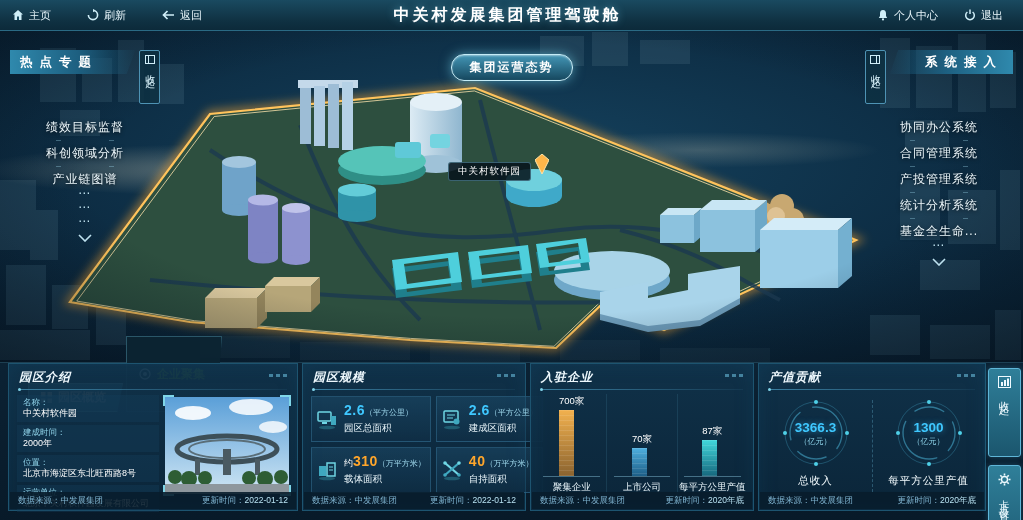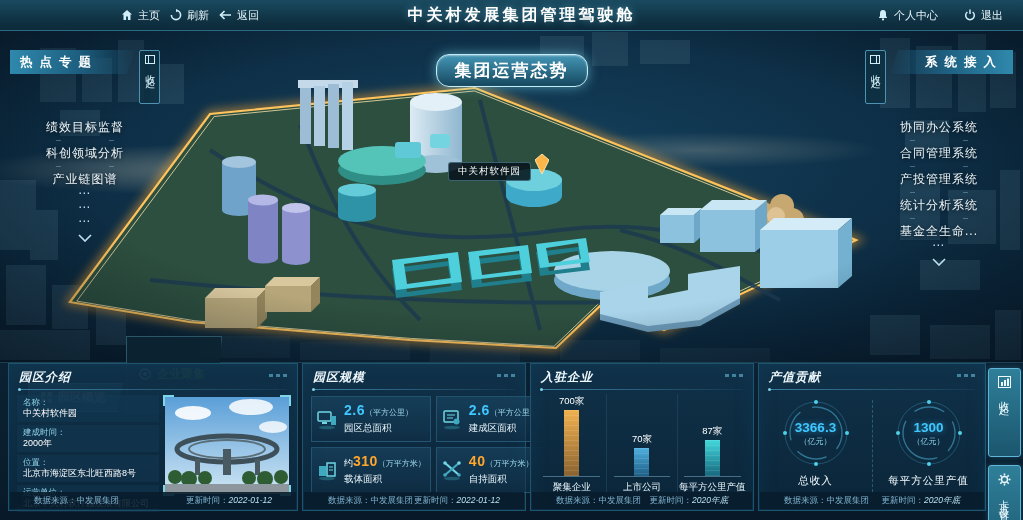--- a/index.html
+++ b/index.html
@@ -3,32 +3,32 @@
 <meta charset="utf-8">
 <style>
   html,body{margin:0;padding:0;background:#04111c;}
   body{font-family:"Liberation Sans","DejaVu Sans",sans-serif;}
   #app{position:relative;width:1023px;height:520px;overflow:hidden;background:#081a28;}
 
   
   .topbar{position:absolute;top:0;left:0;width:1023px;height:30px;
     background:linear-gradient(180deg,#1a4a60,#0f3142 70%,#0c2a3a);
     border-bottom:1px solid #2a6a84;display:flex;align-items:center;z-index:40;}
-  .topbar-left{display:flex;align-items:center;gap:10px;padding-left:40px;flex:0 0 300px;justify-content:center;}
+  .topbar-left{display:flex;align-items:center;gap:36px;padding-left:12px;flex:0 0 300px;}
   .top-item{display:flex;align-items:center;gap:5px;color:#e8f6fb;font-size:11px;cursor:pointer;}
   .top-item svg{display:block;}
   .top-title{flex:1;text-align:center;color:#ffffff;font-size:16px;font-weight:bold;letter-spacing:3px;
     text-shadow:0 0 8px rgba(120,220,250,.45);}
   .topbar-right{display:flex;align-items:center;gap:26px;justify-content:flex-end;padding-right:20px;flex:0 0 300px;}
 
   
   .scene{position:absolute;top:30px;left:0;width:1023px;height:332px;overflow:hidden;}
   .scene svg.map{position:absolute;top:0;left:0;}
   .op-pill{position:absolute;top:24px;left:50%;transform:translateX(-50%);
-    padding:4px 18px;border-radius:13px;font-size:17px;font-weight:bold;letter-spacing:2px;color:#fff;
+    padding:4px 18px;border-radius:13px;font-size:12px;font-weight:bold;letter-spacing:2px;color:#fff;
     background:linear-gradient(180deg,#4396b6,#16485f);border:1px solid #c4ecf7;
     box-shadow:0 0 12px rgba(120,220,245,.55), inset 0 1px 2px rgba(255,255,255,.45);cursor:pointer;z-index:12;}
   .park-marker{position:absolute;left:448px;top:122px;z-index:11;text-align:center;cursor:pointer;}
   .park-marker .lbl{display:inline-block;padding:2px 9px;background:rgba(7,20,28,.88);
     border:1px solid rgba(130,205,235,.4);border-radius:3px;color:#fff;font-size:9.5px;letter-spacing:1px;}
   .park-marker .pin{margin:2px auto 0;width:14px;height:20px;}
 
   
   .side-panel{position:absolute;top:20px;z-index:13;width:150px;}
   .side-panel.left{left:10px;}
@@ -62,22 +62,22 @@
   .panels{position:absolute;top:363px;left:8px;display:flex;gap:4px;z-index:31;}
   .panel{position:relative;height:146px;background:linear-gradient(180deg,rgba(16,50,74,.95),rgba(11,38,58,.95));
     border:1px solid #1d5470;box-shadow:inset 0 0 18px rgba(20,80,110,.25);}
   .p-head{padding:5px 10px 0;font-style:italic;}
   .p-title{font-size:12px;font-weight:bold;color:#eef8fd;letter-spacing:1px;}
   .p-underline{position:relative;margin-top:3px;height:1px;background:linear-gradient(90deg,#3a7ea0,rgba(58,126,160,.12));}
   .p-underline::before{content:"";position:absolute;left:-1px;top:-1px;width:3px;height:3px;background:#7fd2e8;border-radius:50%;}
   .p-deco{position:absolute;right:10px;top:10px;width:18px;height:3px;
     background:repeating-linear-gradient(90deg,#5aa6c4 0 4px,transparent 4px 7px);opacity:.7;}
   .p-foot{position:absolute;left:1px;right:1px;bottom:1px;height:17px;display:flex;justify-content:space-between;align-items:center;
-    padding:0 24px;background:rgba(8,29,44,.9);font-size:8.5px;color:#7fb3cf;}
-  .p-foot .upd b{font-weight:normal;color:#b8e2f2;font-style:italic;}
+    padding:0 8px;background:rgba(8,29,44,.9);font-size:8.5px;color:#7fb3cf;}
+  .p-foot .upd b{font-weight:normal;color:#b8e2f2;}
 
   
   .intro-body{display:flex;gap:6px;padding:5px 8px 0;}
   .fields{width:150px;}
   .field{background:rgba(22,64,92,.38);padding:2px 6px 3px;margin-bottom:3px;}
   .field .fl{font-size:8.5px;color:#8fd2e8;line-height:11px;}
   .field .fv{font-size:9px;color:#ffffff;line-height:11px;}
   .photo-wrap{position:relative;width:124px;height:97px;margin-top:2px;}
   .photo-wrap .corner{position:absolute;width:9px;height:9px;border:0 solid #7fd6e8;}
   .corner.tl{left:-2px;top:-2px;border-left-width:2px;border-top-width:2px;}
@@ -92,21 +92,21 @@
   .stat-valrow{line-height:14px;white-space:nowrap;}
   .stat-prefix{font-size:9px;color:#fff;}
   .stat-value{font-size:14px;font-weight:bold;letter-spacing:.5px;}
   .stat-unit{font-size:8px;color:#9fd8ec;}
   .stat-label{font-size:9.5px;color:#eaf6fb;margin-top:2px;}
 
   
   .chart{display:flex;padding:4px 6px 0;height:108px;}
   .bar-col{flex:1;display:flex;flex-direction:column;align-items:center;}
   .bar-col + .bar-col{border-left:1px solid rgba(70,130,160,.22);}
-  .bar-area{height:82px;display:flex;flex-direction:column;justify-content:flex-end;align-items:center;}
+  .bar-area{height:82px;display:flex;flex-direction:column;justify-content:flex-end;align-items:flex-start;}
   .bar-val{font-size:9.5px;color:#fff;margin-bottom:2px;}
   .bar{width:15px;}
   .bar-base{width:82%;border-top:1px solid rgba(140,200,225,.45);}
   .bar-cat{font-size:9.5px;color:#eaf6fb;margin-top:4px;}
 
   
   .gauges{display:flex;justify-content:space-around;align-items:flex-start;padding-top:8px;position:relative;}
   .gauges .divider{position:absolute;left:50%;top:10px;height:92px;border-left:1px dashed rgba(90,160,190,.4);}
   .gauge{display:flex;flex-direction:column;align-items:center;width:45%;}
   .gauge-ring{position:relative;width:70px;height:70px;}

